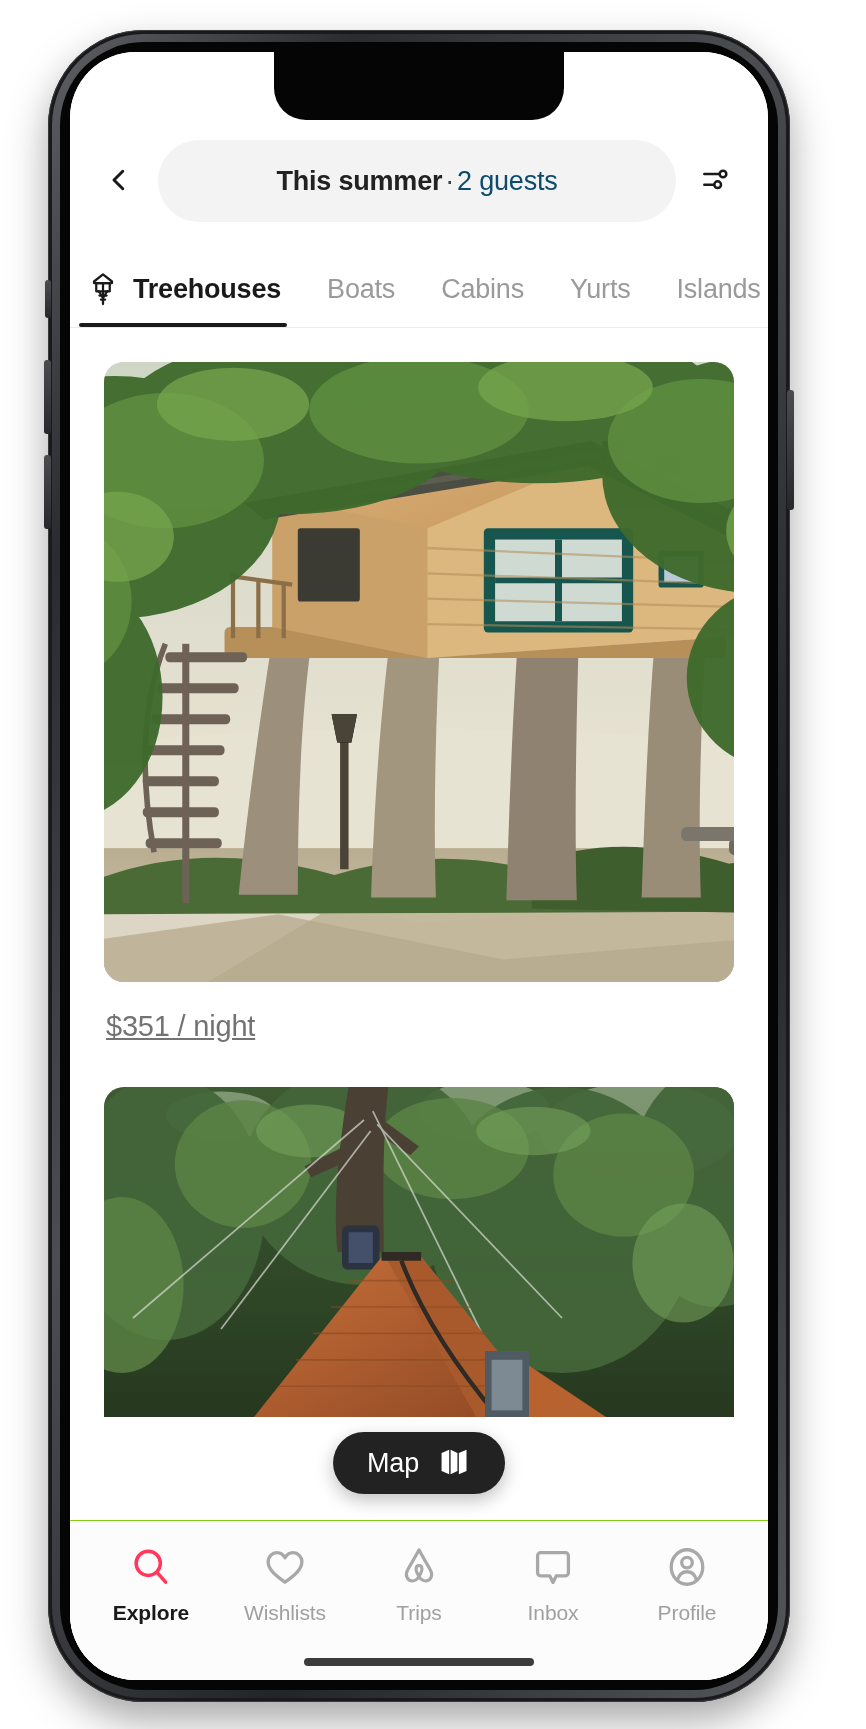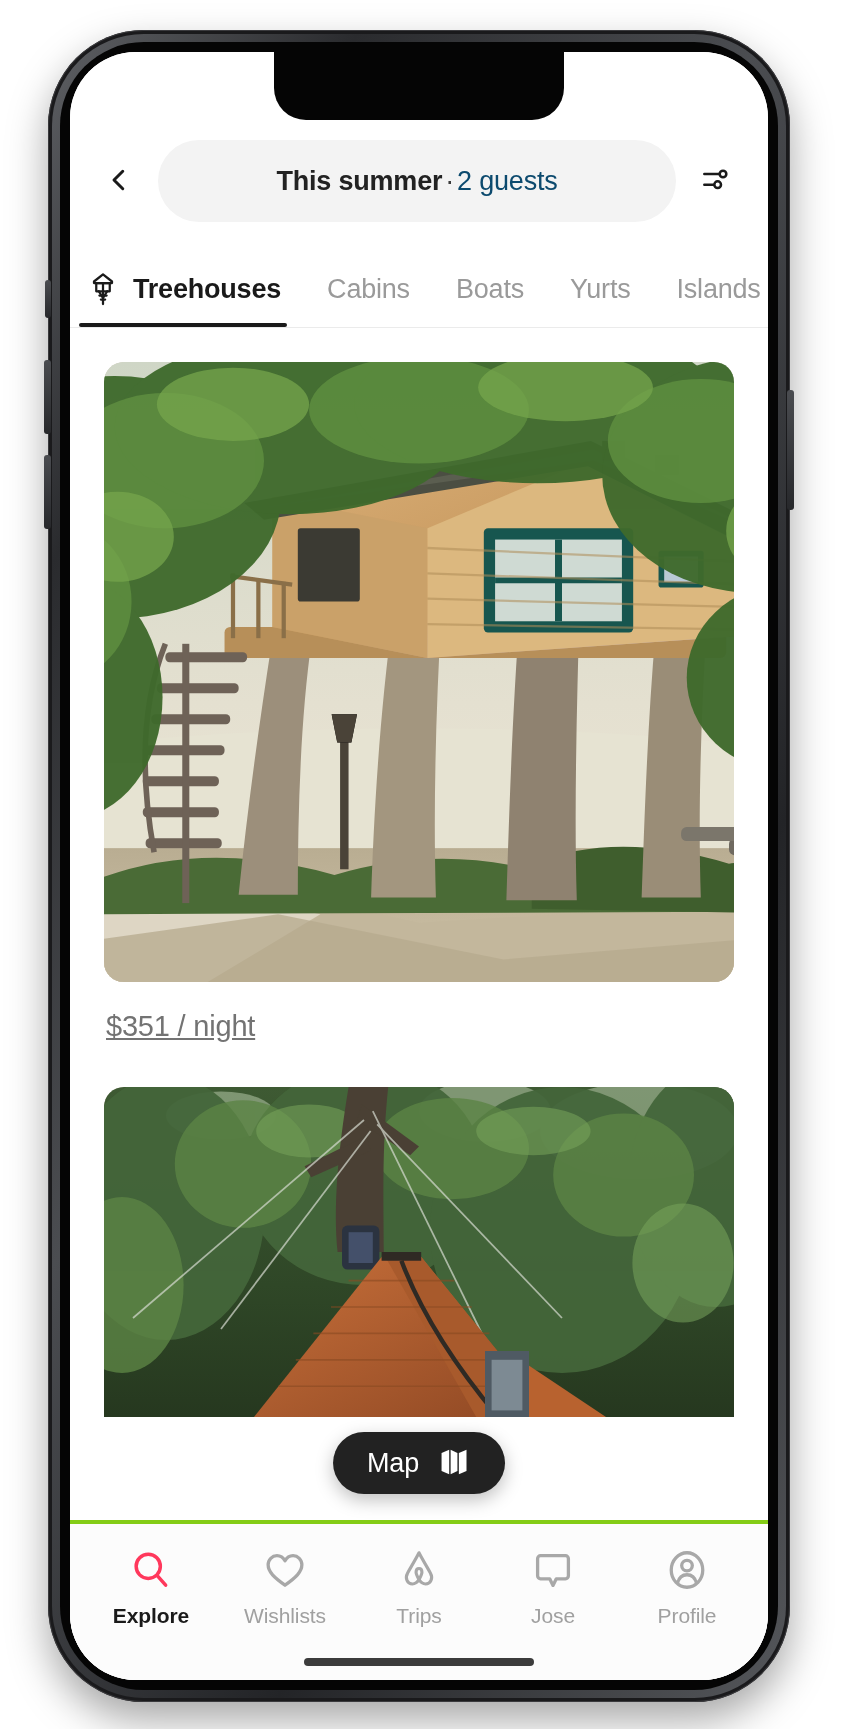--- a/index.html
+++ b/index.html
@@ -184,21 +184,21 @@
     box-shadow: 0 6px 18px rgba(0,0,0,.25);
     z-index: 20;
     border: none;
   }
   .map-fab-label { color: #ffffff; font-size: 27px; font-weight: 500; letter-spacing: -0.2px; }
 
   
   .bottomnav {
     flex: 0 0 auto;
     height: 160px;
-    border-top: 4px solid #84cc16;
+    border-top: 1px solid #84cc16;
     background: #fcfcfc;
     display: flex; align-items: flex-start;
     padding: 24px 14px 0 14px;
   }
   .navitem {
     flex: 1 1 0;
     display: flex; flex-direction: column; align-items: center; gap: 12px;
     cursor: pointer; background: none; border: none;
   }
   .nav-icon { width: 44px; height: 44px; display: block; }
@@ -271,25 +271,25 @@
                   <line x1="9.2" y1="13.5" x2="12" y2="18"></line>
                   <line x1="14.8" y1="13.5" x2="12" y2="18"></line>
                   <line x1="9.6" y1="16.4" x2="14.4" y2="16.4"></line>
                   <line x1="10.6" y1="19" x2="13.4" y2="19"></line>
                 </svg>
               </span>
               <span class="tab-label">Treehouses</span>
             </div>
 
             <div class="tab">
+              <span class="tab-label">Boats</span>
+            </div>
+
+            <div class="tab">
               <span class="tab-label">Cabins</span>
-            </div>
-
-            <div class="tab">
-              <span class="tab-label">Boats</span>
             </div>
 
             <div class="tab">
               <span class="tab-label">Yurts</span>
             </div>
 
             <div class="tab">
               <span class="tab-label">Islands</span>
             </div>
 
@@ -540,21 +540,21 @@
             </span>
             <span class="nav-label">Trips</span>
           </button>
 
           <button class="navitem">
             <span class="nav-icon">
               <svg viewBox="0 0 24 24" fill="none" stroke="#a8a8a8" stroke-width="1.8" stroke-linejoin="round">
                 <path d="M5.2 4.2 L18.8 4.2 A1.6 1.6 0 0 1 20.4 5.8 L20.4 15.2 A1.6 1.6 0 0 1 18.8 16.8 L13.8 16.8 L12 20.4 L10.2 16.8 L5.2 16.8 A1.6 1.6 0 0 1 3.6 15.2 L3.6 5.8 A1.6 1.6 0 0 1 5.2 4.2 Z"></path>
               </svg>
             </span>
-            <span class="nav-label">Jose</span>
+            <span class="nav-label">Inbox</span>
           </button>
 
           <button class="navitem">
             <span class="nav-icon">
               <svg viewBox="0 0 24 24" fill="none" stroke="#a8a8a8" stroke-width="1.8" stroke-linejoin="round">
                 <ellipse cx="12" cy="12" rx="8.6" ry="9.4"></ellipse>
                 <circle cx="12" cy="9.6" r="2.9"></circle>
                 <path d="M6.8 19.2 C 7.6 16.2, 9.6 14.6, 12 14.6 C 14.4 14.6, 16.4 16.2, 17.2 19.2"></path>
               </svg>
             </span>

